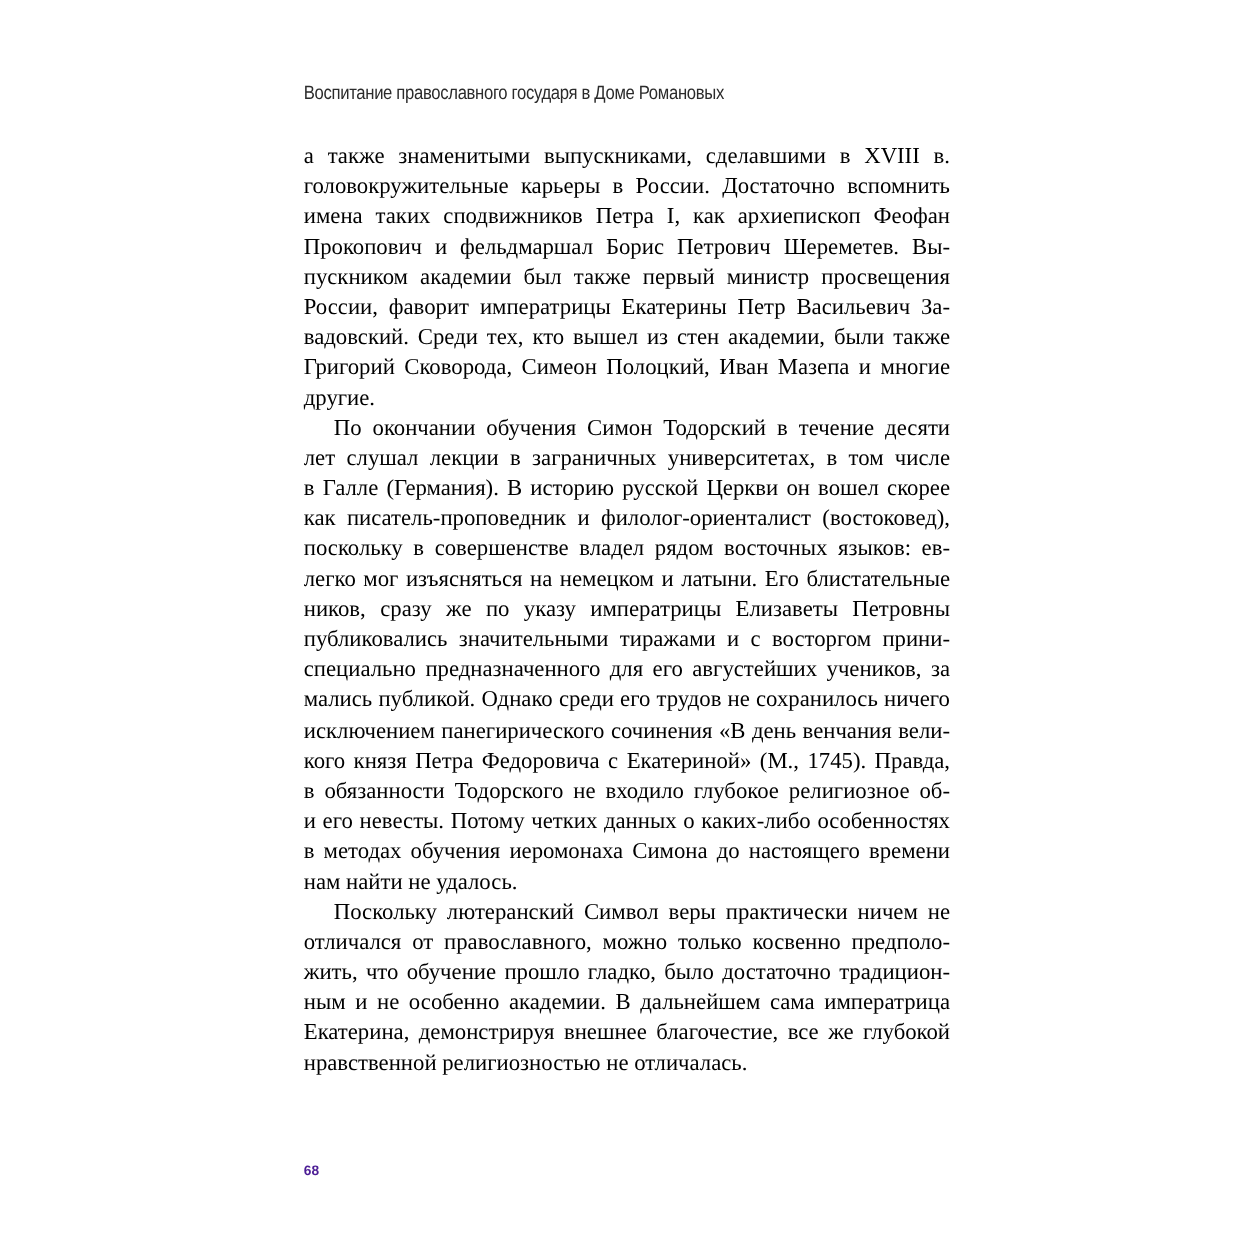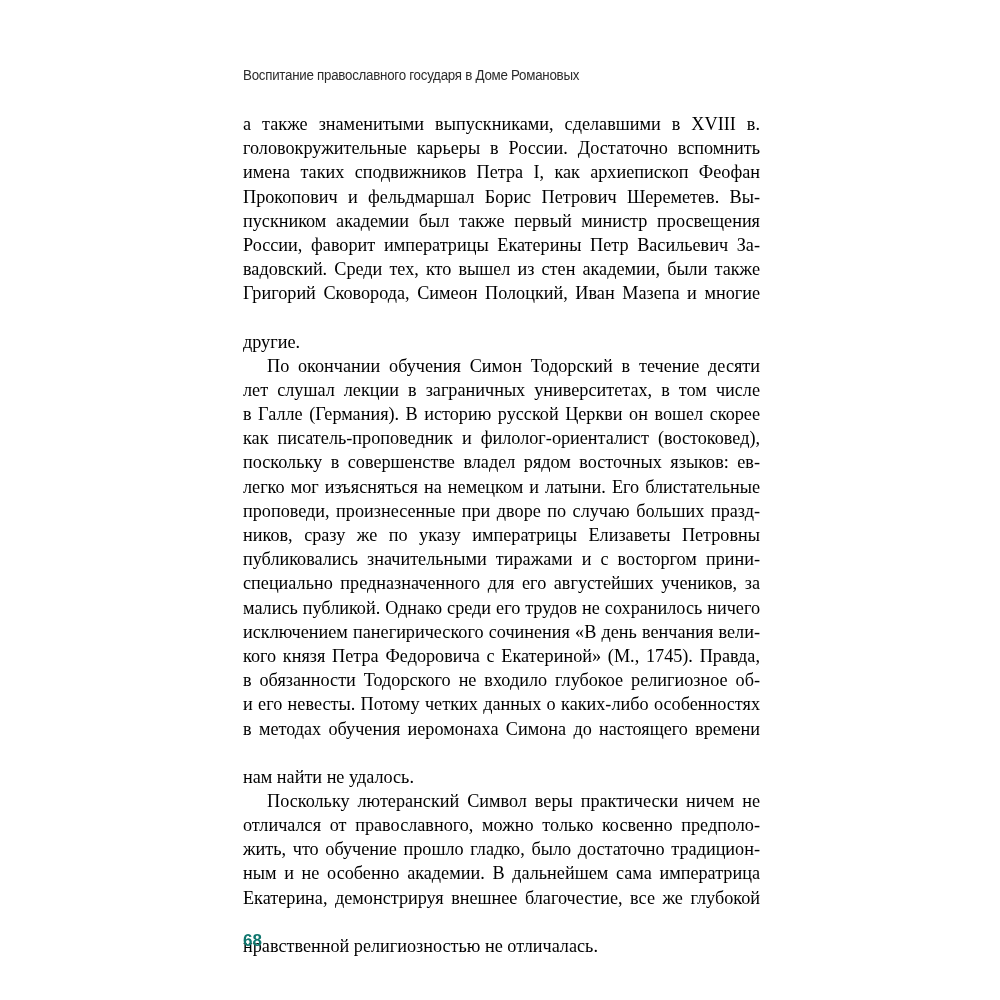--- a/index.html
+++ b/index.html
@@ -43,33 +43,32 @@
     }
     .line {
       display: block;
       white-space: nowrap;
       text-align: justify;
       text-align-last: justify;
       height: 24.2px;
     }
     .line.last {
       text-align-last: left;
-      margin-top: 24px;
     }
     .line.indent {
       padding-left: 24px;
     }
     .folio {
       position: absolute;
       left: 243px;
       top: 931px;
       font-family: "Liberation Sans", sans-serif;
       font-weight: bold;
-      font-size: 17px;
-      color: #0f766e;
+      font-size: 11px;
+      color: #4c1d95;
     }
   </style>
 </head>
 <body>
 
 <div class="page">
   <div class="running-head">Воспитание православного государя в Доме Романовых</div>
 
   <div class="body-text">
 
@@ -85,21 +84,20 @@
       <span class="line last">другие.</span>
     </div>
 
     <div>
       <span class="line indent">По окончании обучения Симон Тодорский в течение десяти</span>
       <span class="line">лет слушал лекции в заграничных университетах, в том числе</span>
       <span class="line">в Галле (Германия). В историю русской Церкви он вошел скорее</span>
       <span class="line">как писатель-проповедник и филолог-ориенталист (востоковед),</span>
       <span class="line">поскольку в совершенстве владел рядом восточных языков: ев-</span>
       <span class="line">легко мог изъясняться на немецком и латыни. Его блистательные</span>
-      <span class="line">проповеди, произнесенные при дворе по случаю больших празд-</span>
       <span class="line">ников, сразу же по указу императрицы Елизаветы Петровны</span>
       <span class="line">публиковались значительными тиражами и с восторгом прини-</span>
       <span class="line">специально предназначенного для его августейших учеников, за</span>
       <span class="line">мались публикой. Однако среди его трудов не сохранилось ничего</span>
       <span class="line">исключением панегирического сочинения «В день венчания вели-</span>
       <span class="line">кого князя Петра Федоровича с Екатериной» (М., 1745). Правда,</span>
       <span class="line">в обязанности Тодорского не входило глубокое религиозное об-</span>
       <span class="line">и его невесты. Потому четких данных о каких-либо особенностях</span>
       <span class="line">в методах обучения иеромонаха Симона до настоящего времени</span>
       <span class="line last">нам найти не удалось.</span>

